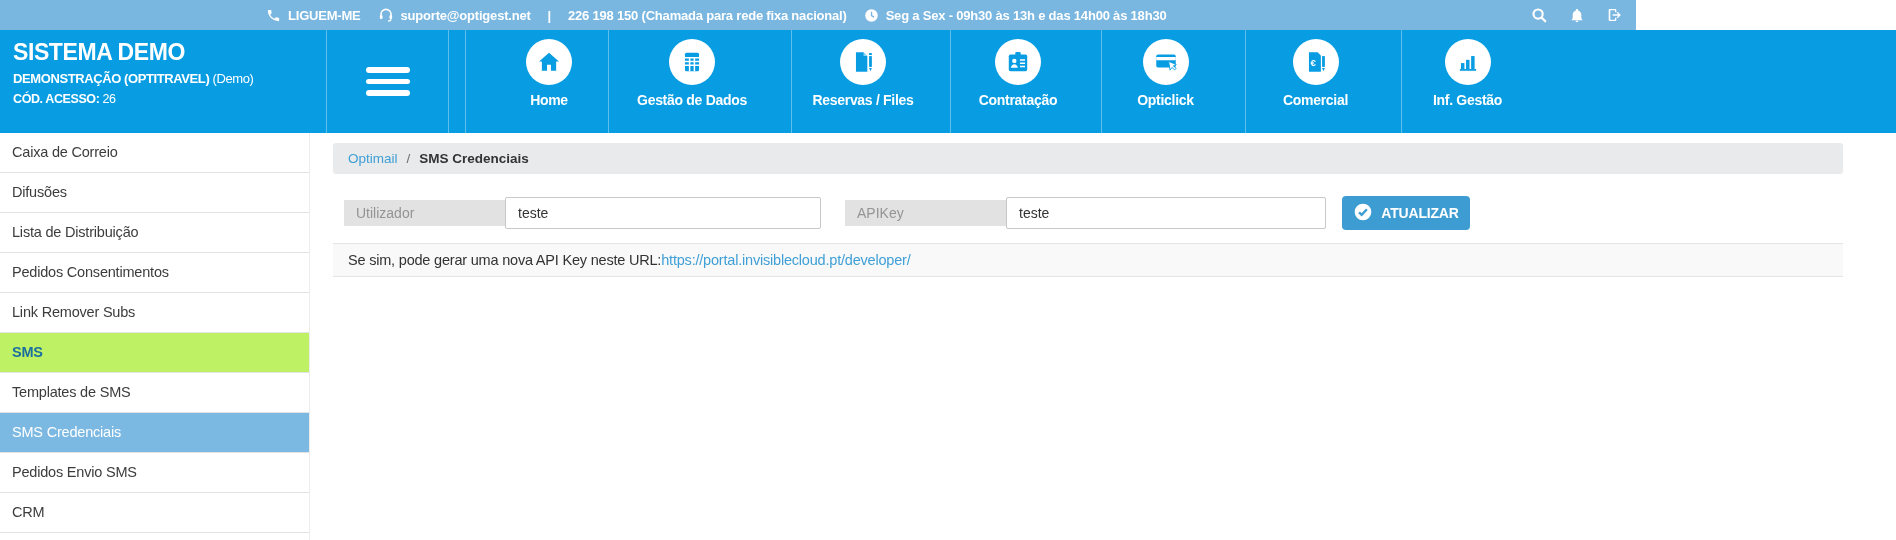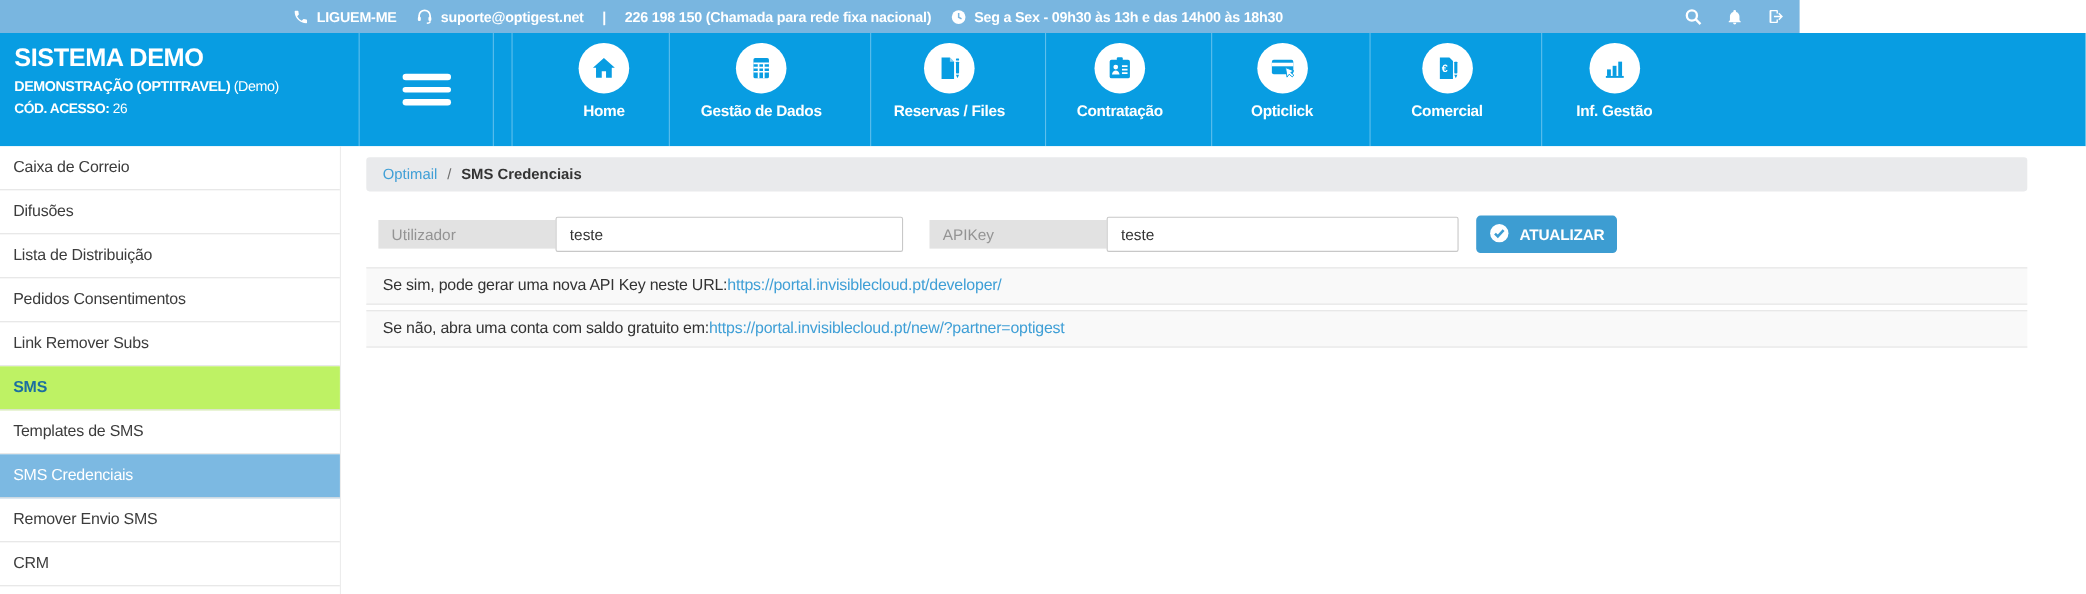--- a/index.html
+++ b/index.html
@@ -238,21 +238,21 @@
 
 <aside class="sidebar">
   <div class="side-item">Caixa de Correio</div>
   <div class="side-item">Difusões</div>
   <div class="side-item">Lista de Distribuição</div>
   <div class="side-item">Pedidos Consentimentos</div>
   <div class="side-item">Link Remover Subs</div>
   <div class="side-item header">SMS</div>
   <div class="side-item">Templates de SMS</div>
   <div class="side-item selected">SMS Credenciais</div>
-  <div class="side-item">Remover Envio SMS</div>
+  <div class="side-item">Pedidos Envio SMS</div>
   <div class="side-item">CRM</div>
 </aside>
 
 <main class="content">
 
   <div class="breadcrumb">
     <span class="bc-link">Optimail</span>
     <span class="bc-sep">/</span>
     <span class="bc-cur">SMS Credenciais</span>
   </div>
@@ -271,19 +271,15 @@
       </span>
       <span>ATUALIZAR</span>
     </button>
   </div>
 
   <div class="inforows">
     <div class="info-row">
       <span>Se sim, pode gerar uma nova API Key neste URL: </span>
       <a>https://portal.invisiblecloud.pt/developer/</a>
     </div>
-    <div class="info-row">
-      <span>Se não, abra uma conta com saldo gratuito em: </span>
-      <a>https://portal.invisiblecloud.pt/new/?partner=optigest</a>
-    </div>
   </div>
 
 </main>
 
 </body></html>

